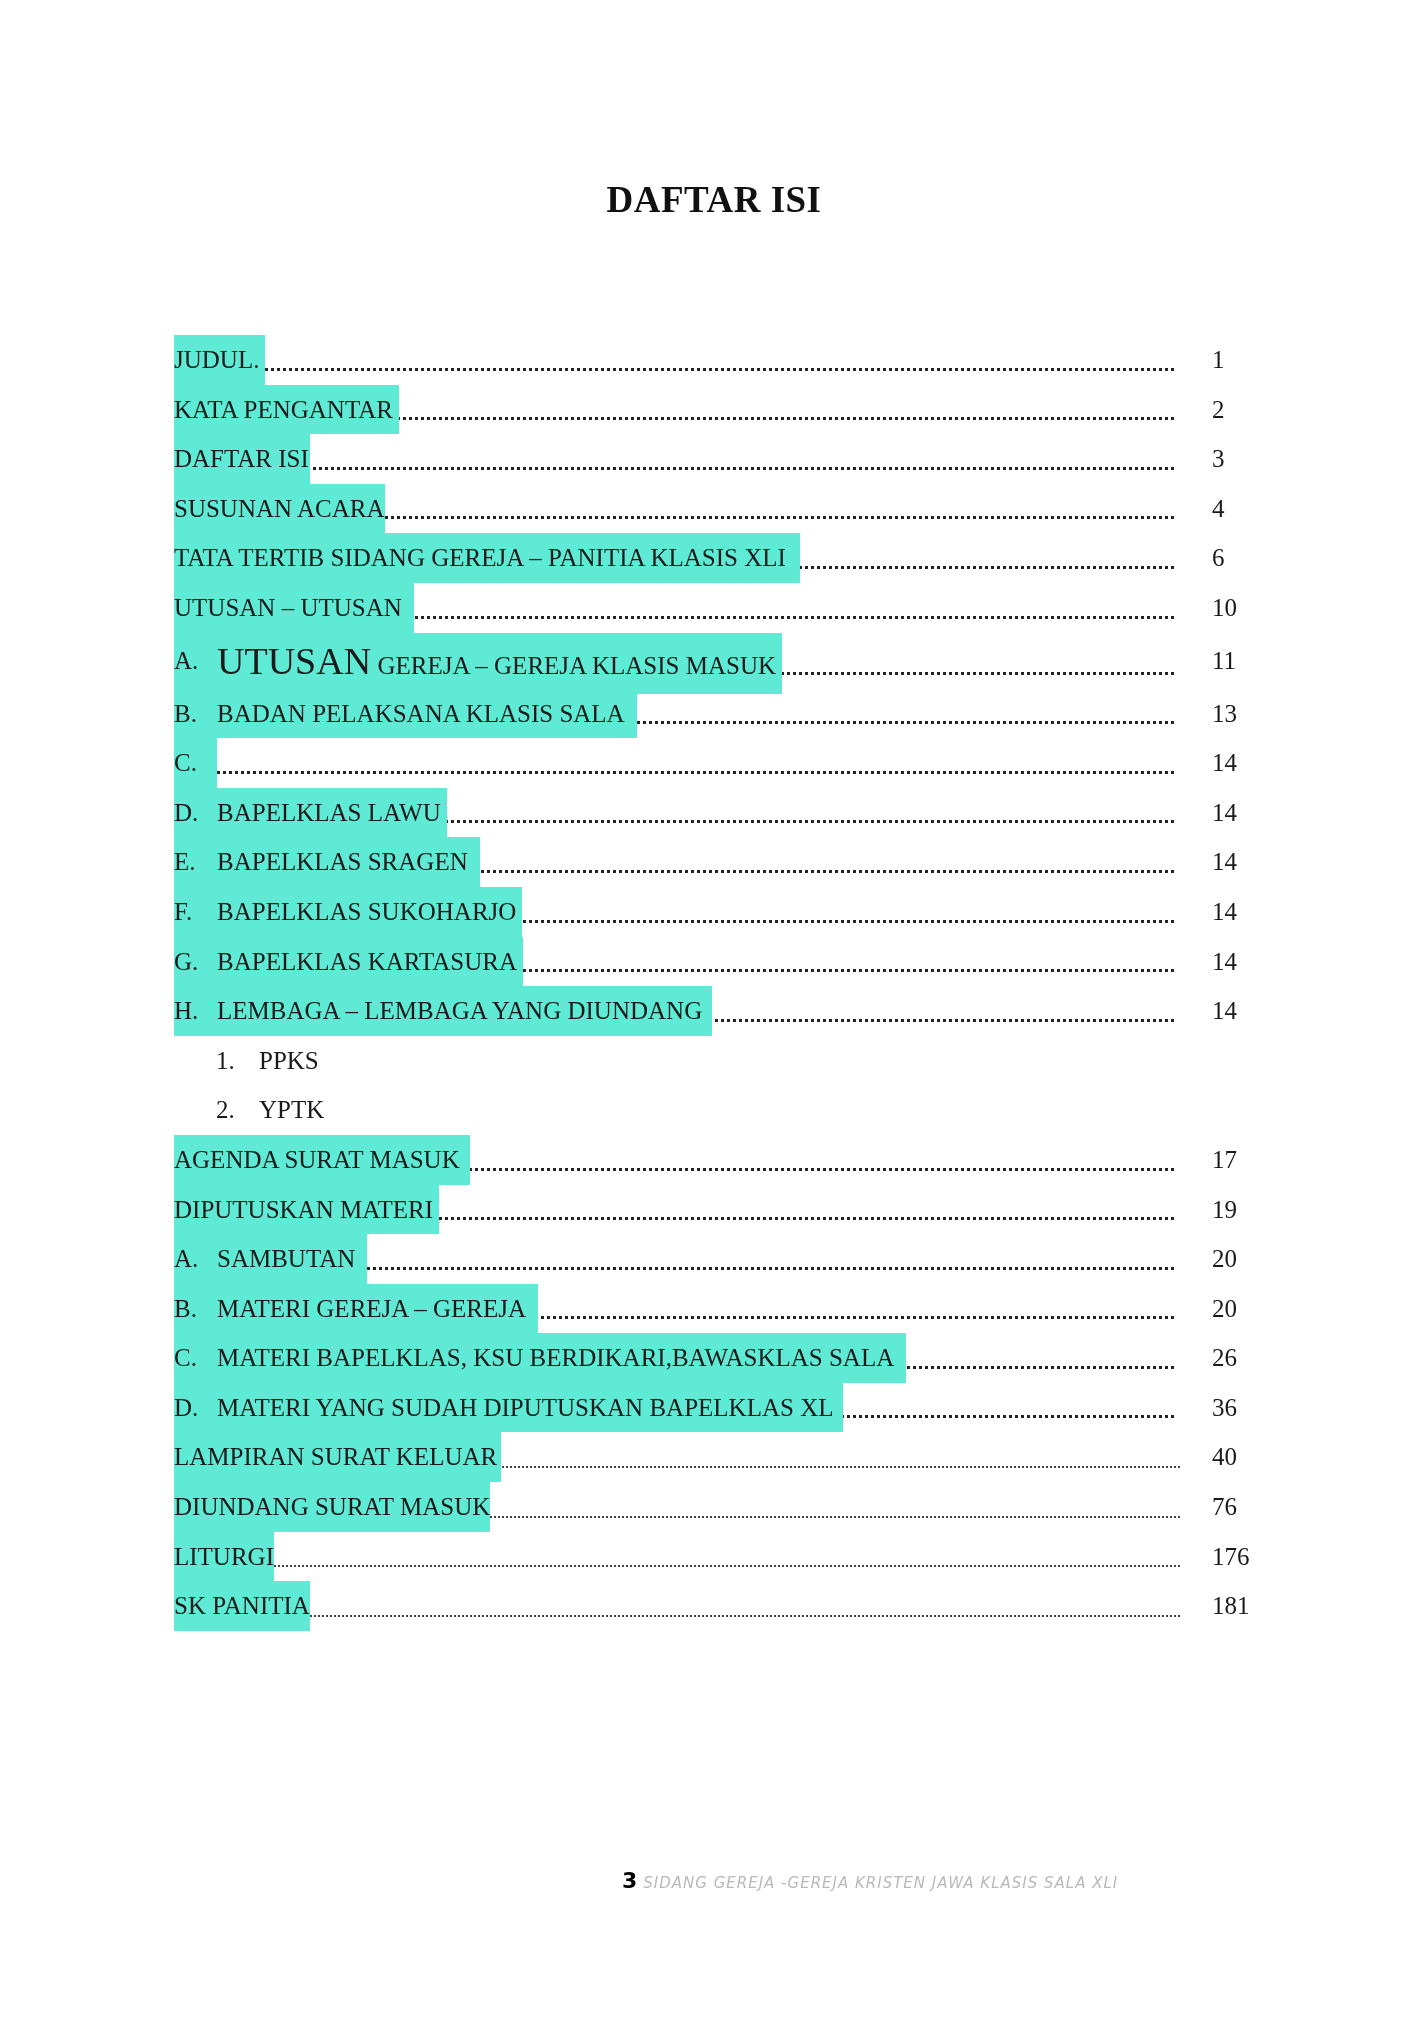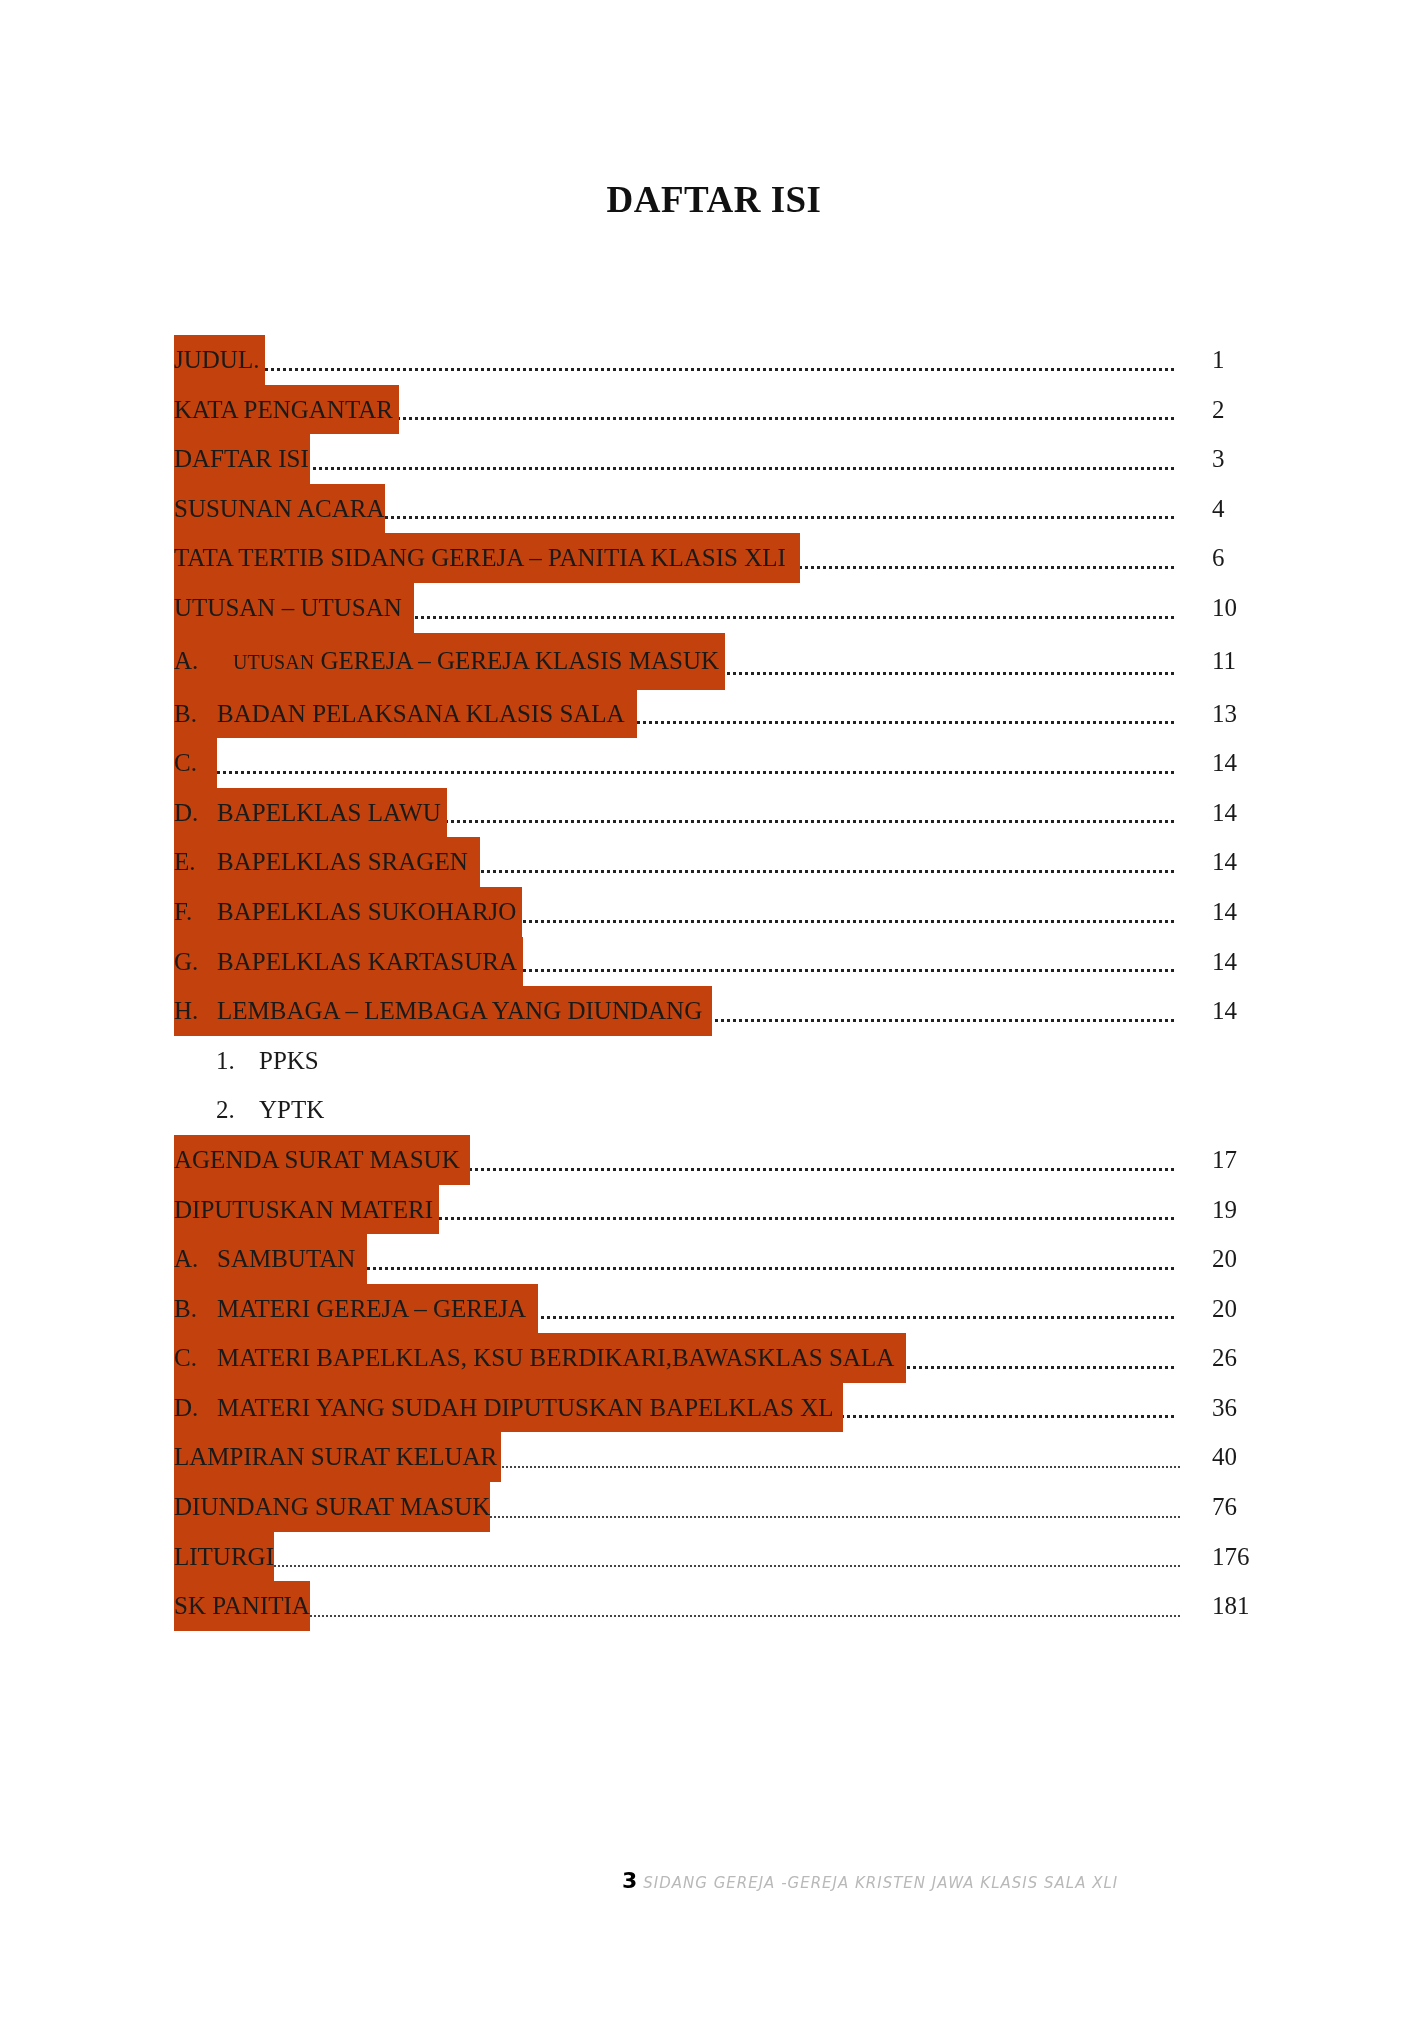--- a/index.html
+++ b/index.html
@@ -54,28 +54,27 @@
     .toc-row.subsub .entry { left: 42px; }
     .letter {
       display: inline-block;
       width: 43px;
     }
     .subsub .letter {
       width: 43px;
     }
     .label {
       display: inline-block;
-      background: #c2410c;
+      background: #5eead4;
       padding-right: 6px;
       position: relative;
       z-index: 2;
     }
     .big {
-      font-size: 20px;
-      margin-left: 16px;
+      font-size: 38px;
     }
     .leader {
       position: absolute;
       top: 0;
       height: 100%;
       left: 0;
       width: 1000px;
       z-index: 1;
       overflow: hidden;
     }

